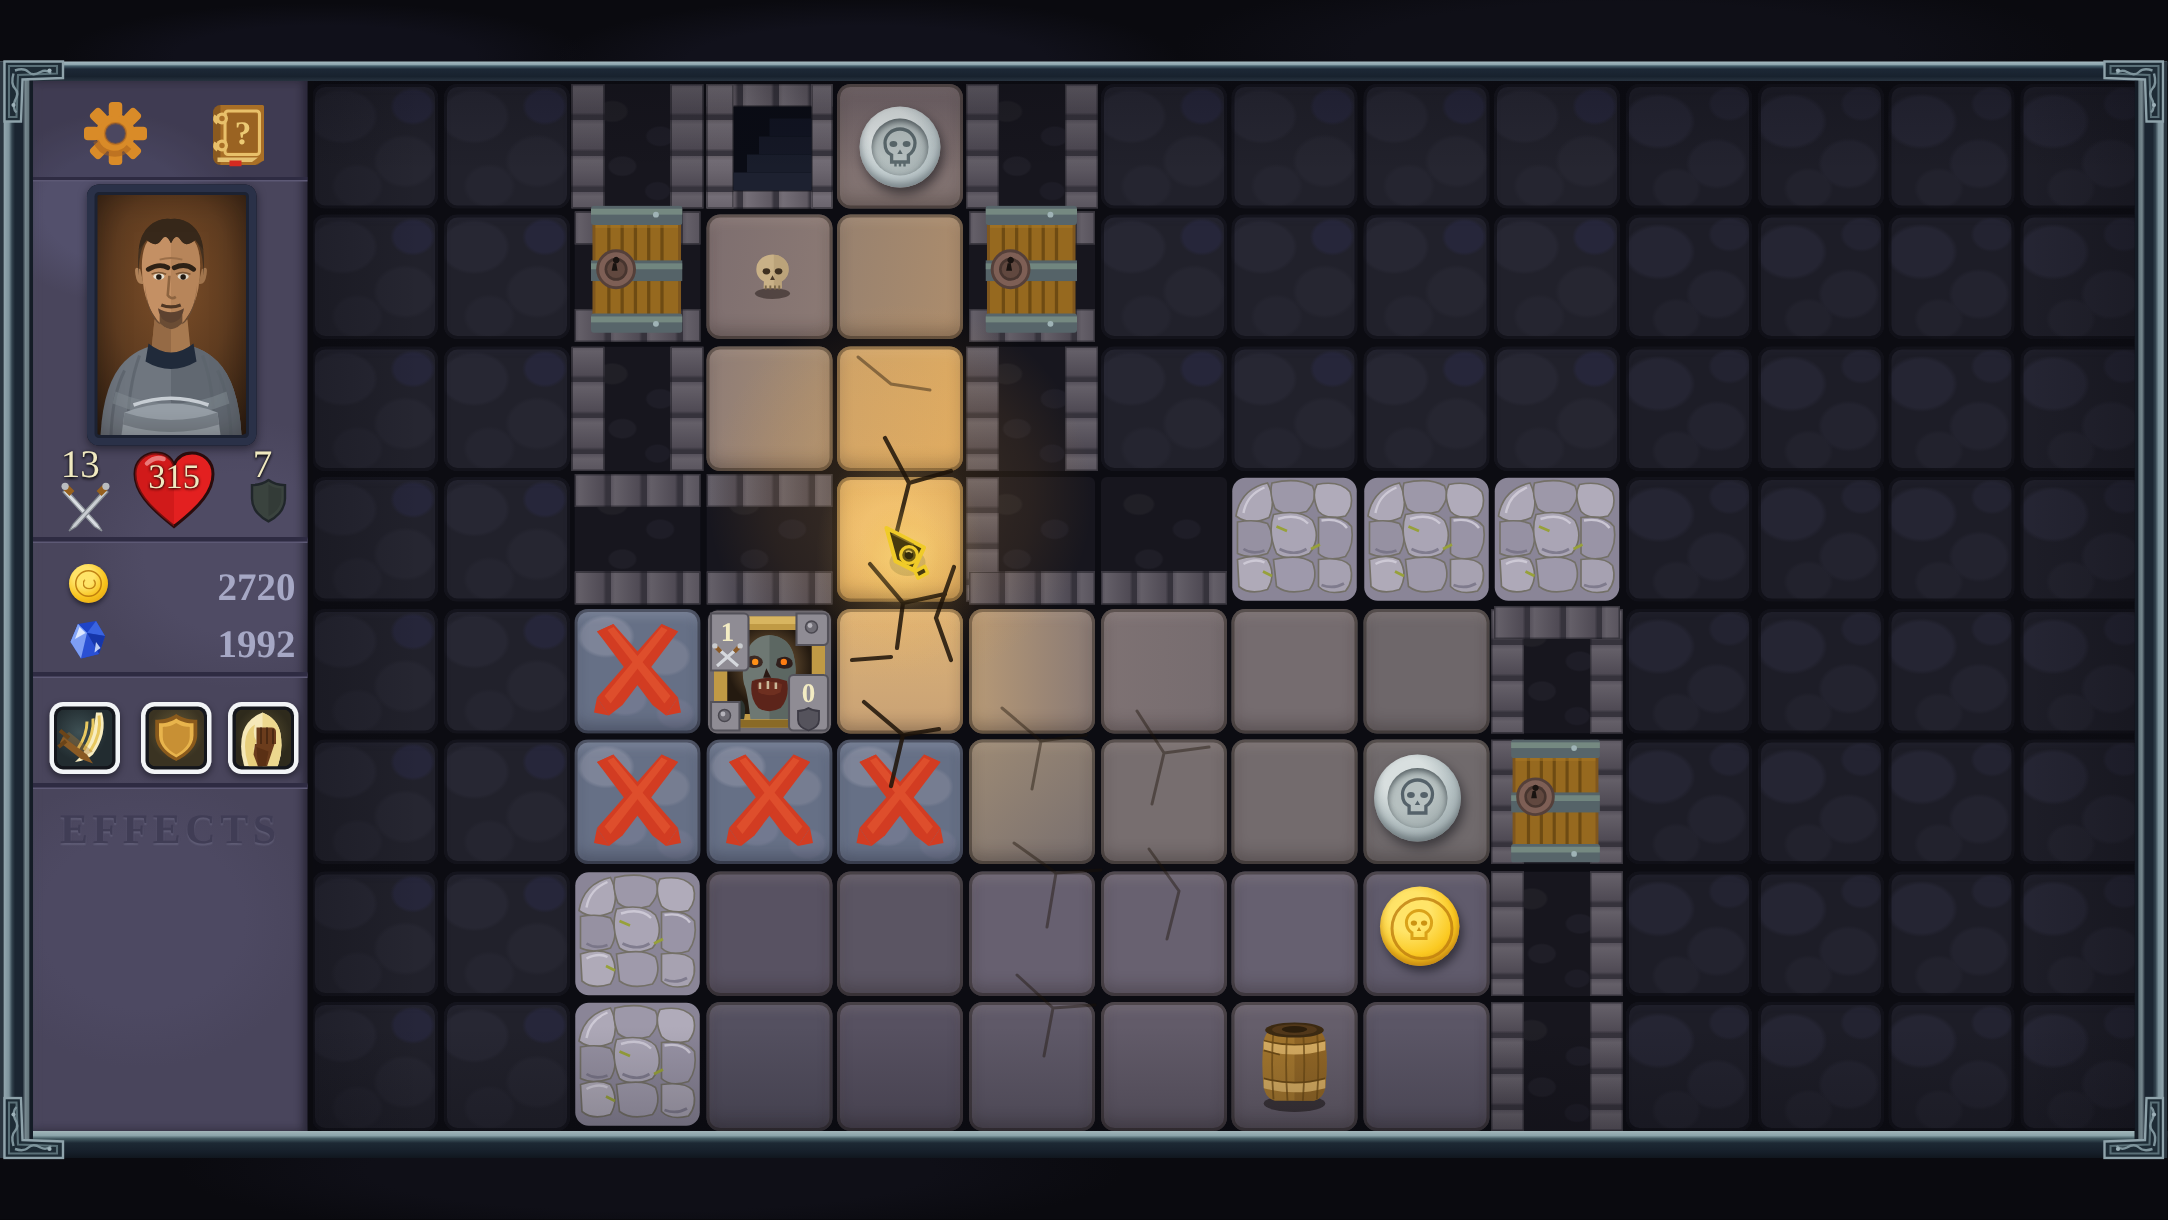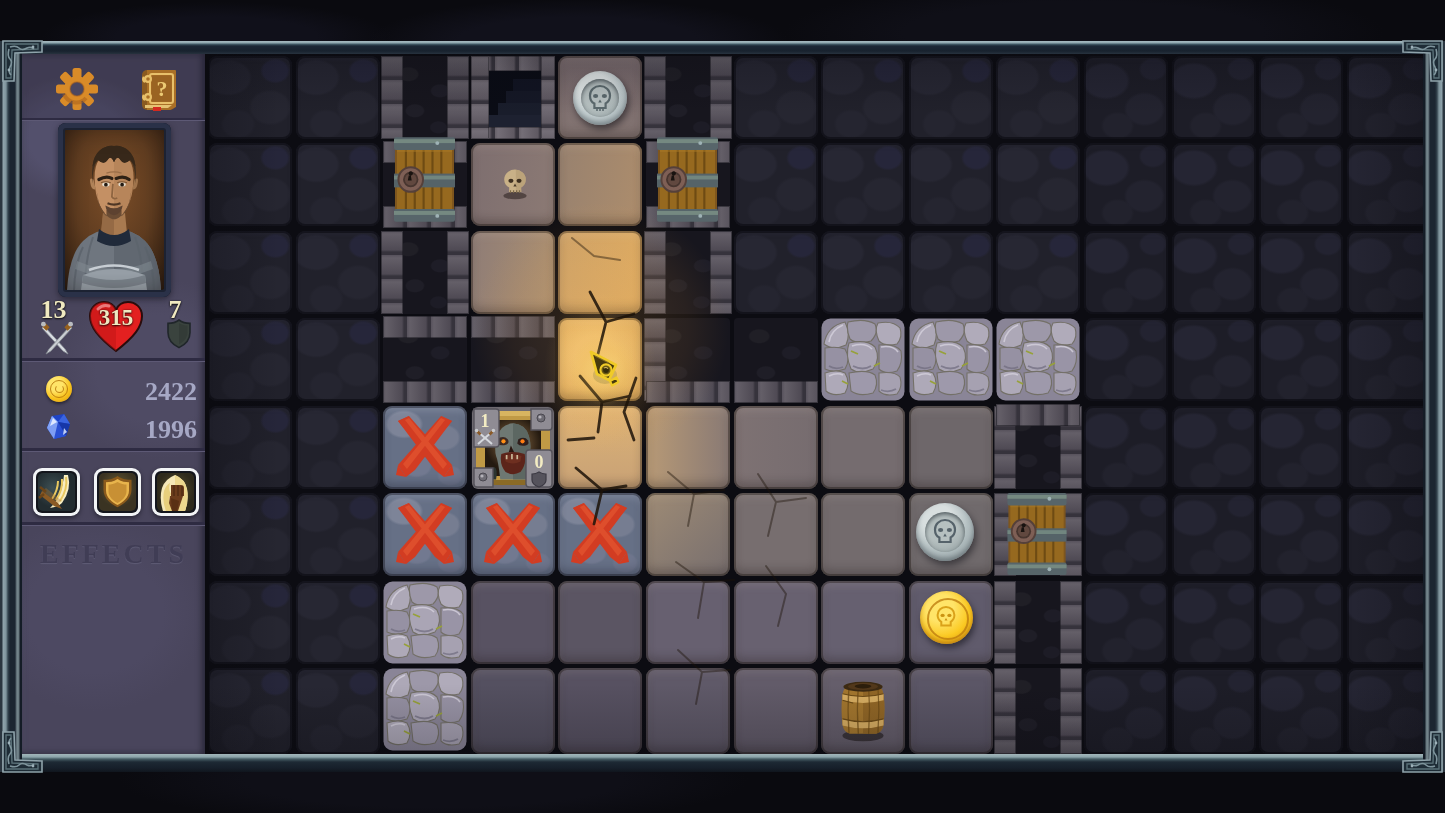--- a/index.html
+++ b/index.html
@@ -27,21 +27,21 @@
   radial-gradient(20px 14px at 68% 42%, #1e1d27 0 42%, rgba(30,29,39,0) 50%),
   radial-gradient(20px 14px at 38% 66%, #1f1e27 0 42%, rgba(31,30,39,0) 50%),
   radial-gradient(18px 13px at 66% 86%, #1d1c26 0 42%, rgba(29,28,38,0) 50%),
   #17161e;}
 .brv{position:absolute;width:22px;top:0;bottom:0;
   background:repeating-linear-gradient(180deg,#57525c 0px,#645f68 3px,#4f4a54 19px,#36333c 21px,#36333c 24px);
   box-shadow:inset 0 0 0 1px rgba(22,22,28,.5);}
 .brh{position:absolute;height:22px;left:0;right:0;
   background:repeating-linear-gradient(90deg,#57525c 0px,#645f68 3px,#4f4a54 19px,#36333c 21px,#36333c 24px);
   box-shadow:inset 0 0 0 1px rgba(22,22,28,.5);}
-.num{color:#f0e9c0;text-shadow:0 1px 2px rgba(0,0,0,.8), 0 0 2px rgba(0,0,0,.6);font-weight:bold;}
+.num{color:#f0e9c0;text-shadow:0 1px 2px rgba(0,0,0,.8), 0 0 2px rgba(0,0,0,.6);font-weight:normal;}
 .snum{color:#a6a8c5;font-weight:bold;}
 </style></head><body>
 <div id="stage">
 
 <div class="abs" style="left:0;top:0;width:1445px;height:41px;background:radial-gradient(300px 60px at 40% 100%, #11111b 0 40%, rgba(0,0,0,0) 70%),radial-gradient(400px 70px at 75% 80%, #0f0f17 0 45%, rgba(0,0,0,0) 75%),radial-gradient(250px 50px at 15% 90%, #10101a 0 40%, rgba(0,0,0,0) 70%),#0a0a0f;"></div>
 
 <div class="abs" style="left:0;top:772px;width:1445px;height:41px;background:radial-gradient(420px 60px at 30% 20%, #0f0f17 0 45%, rgba(0,0,0,0) 75%),#0a0a0f;"></div>
 
 <div class="abs" style="left:0;top:41px;width:1445px;height:13px;background:linear-gradient(180deg,#a7bcc2 0,#8ea6ae 2px,#46606c 3px,#1c2836 5px,#18222e 10px,#27323e 13px);"></div>
 
@@ -853,34 +853,34 @@
         <path d="M13 4 c3 2.2 6 2.6 8.5 2.6 v6.8 c0 6 -5 10 -8.5 11.8 Z" fill="#333b37"></path>
       </svg>
 
 <div class="abs" style="left:0;top:304px;width:183px;height:3px;background:#2e2b42;box-shadow:0 1px 0 #5d5975;"></div>
 
 <div class="abs" style="left:24px;top:322px;width:26px;height:26px;border-radius:50%;background:radial-gradient(circle at 38% 32%, #ffe468 0 28%, #f8c31d 60%, #d8960f 100%);box-shadow:0 2px 3px rgba(10,10,15,.5);">
         <div class="abs" style="left:4px;top:4px;width:16px;height:16px;border-radius:50%;border:1.5px solid rgba(185,120,12,.9);"></div>
         <div class="abs" style="left:9px;top:9px;width:7px;height:6px;border-radius:50%;border:1.5px solid rgba(185,120,12,.85);border-top-color:transparent;"></div>
       </div>
 
-<div class="abs snum" style="left:60px;top:323px;width:115px;text-align:right;font-size:26px;">2422</div>
+<div class="abs snum" style="left:60px;top:323px;width:115px;text-align:right;font-size:26px;">2720</div>
 
 <svg class="abs" style="left:22px;top:358px;" width="28" height="30" viewBox="0 0 28 30">
         <path d="M8 4 L20 2 L26 12 L22 24 L10 27 L3 16 Z" fill="#1e44c8"></path>
         <path d="M8 4 L14 10 L3 16 Z" fill="#5d85f0"></path>
         <path d="M14 10 L20 2 L26 12 Z" fill="#3a64e0"></path>
         <path d="M14 10 L26 12 L22 24 Z" fill="#1636a8"></path>
         <path d="M14 10 L22 24 L10 27 Z" fill="#2a50d4"></path>
         <path d="M8 4 L14 10 L10 27 L3 16 Z" fill="#88a8f8" opacity=".9"></path>
         <path d="M9 6 L13 10 L6 14 Z" fill="#e8f0ff" opacity=".9"></path>
         <path d="M20 16 l3 4 -4 3 z" fill="#dce8ff" opacity=".85"></path>
       </svg>
 
-<div class="abs snum" style="left:60px;top:361px;width:115px;text-align:right;font-size:26px;">1996</div>
+<div class="abs snum" style="left:60px;top:361px;width:115px;text-align:right;font-size:26px;">1992</div>
 
 <div class="abs" style="left:0;top:394px;width:183px;height:3px;background:#2e2b42;box-shadow:0 1px 0 #5d5975;"></div>
 
 <div class="abs" style="left:11px;top:414px;width:47px;height:48px;border-radius:9px;background:#f2f4f6;box-shadow:0 2px 4px rgba(10,10,16,.5);">
         <div class="abs" style="left:3px;top:3px;width:41px;height:42px;border-radius:6px;background:#14161c;">
           <div class="abs" style="left:2px;top:2px;width:37px;height:38px;border-radius:5px;overflow:hidden;"><svg width="37" height="38" viewBox="0 0 37 38">
               <radialGradient id="s1g" cx=".4" cy=".4">
                 <stop offset="0" stop-color="#3e5054"></stop>
                 <stop offset="1" stop-color="#222c30"></stop>
               </radialGradient>

